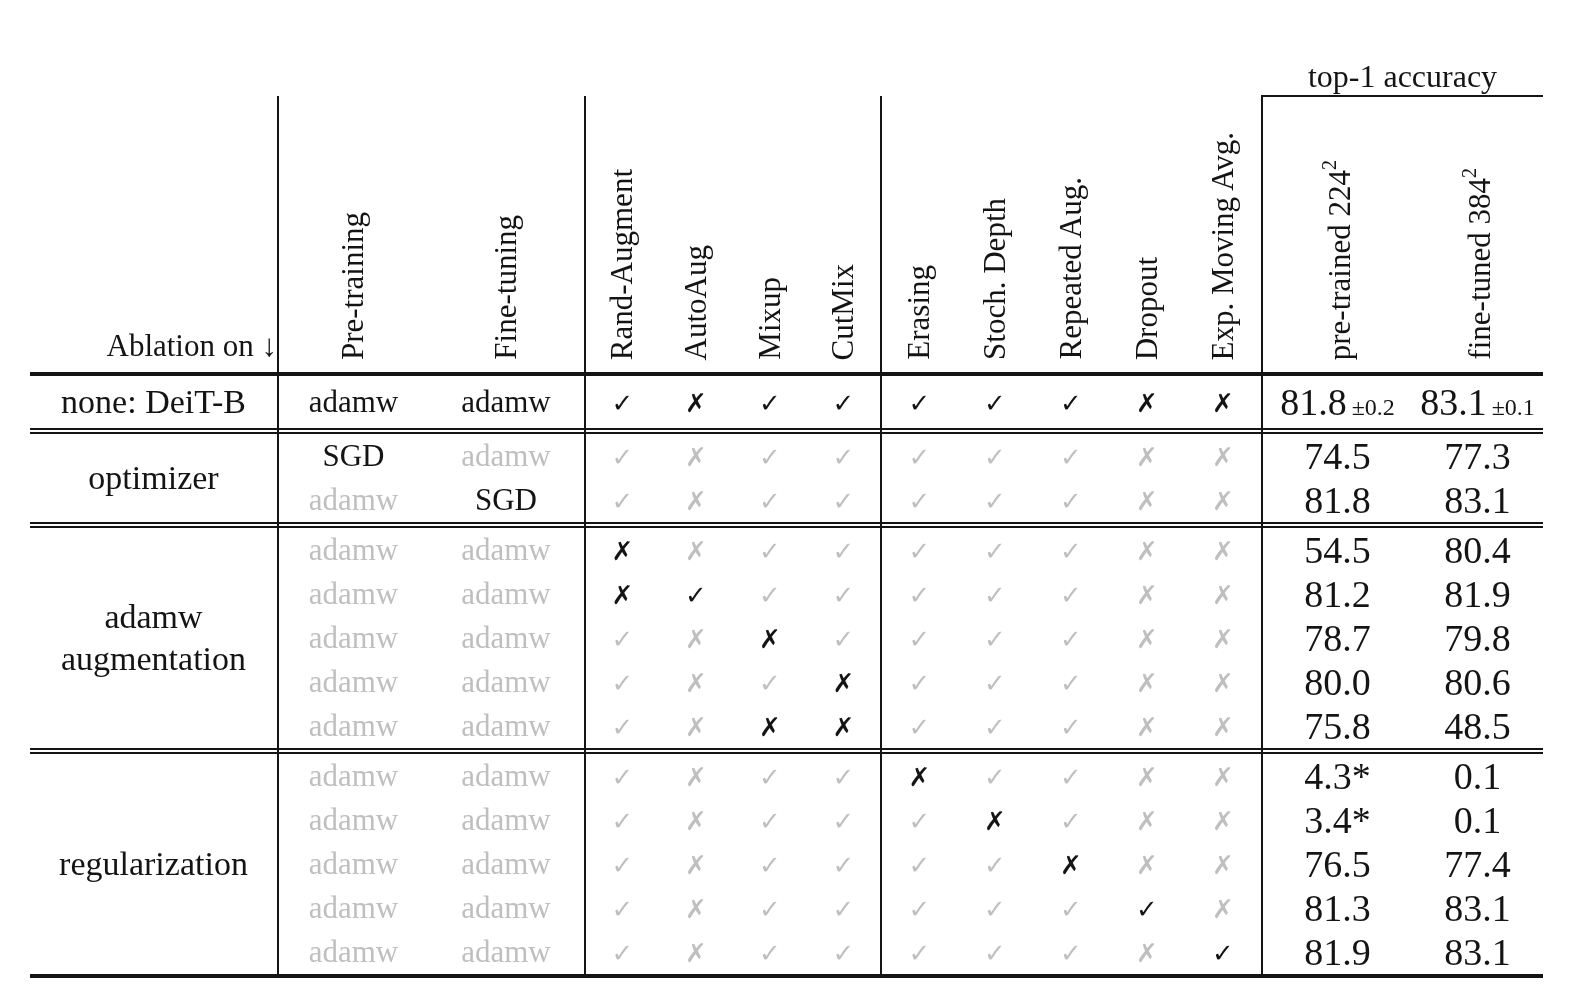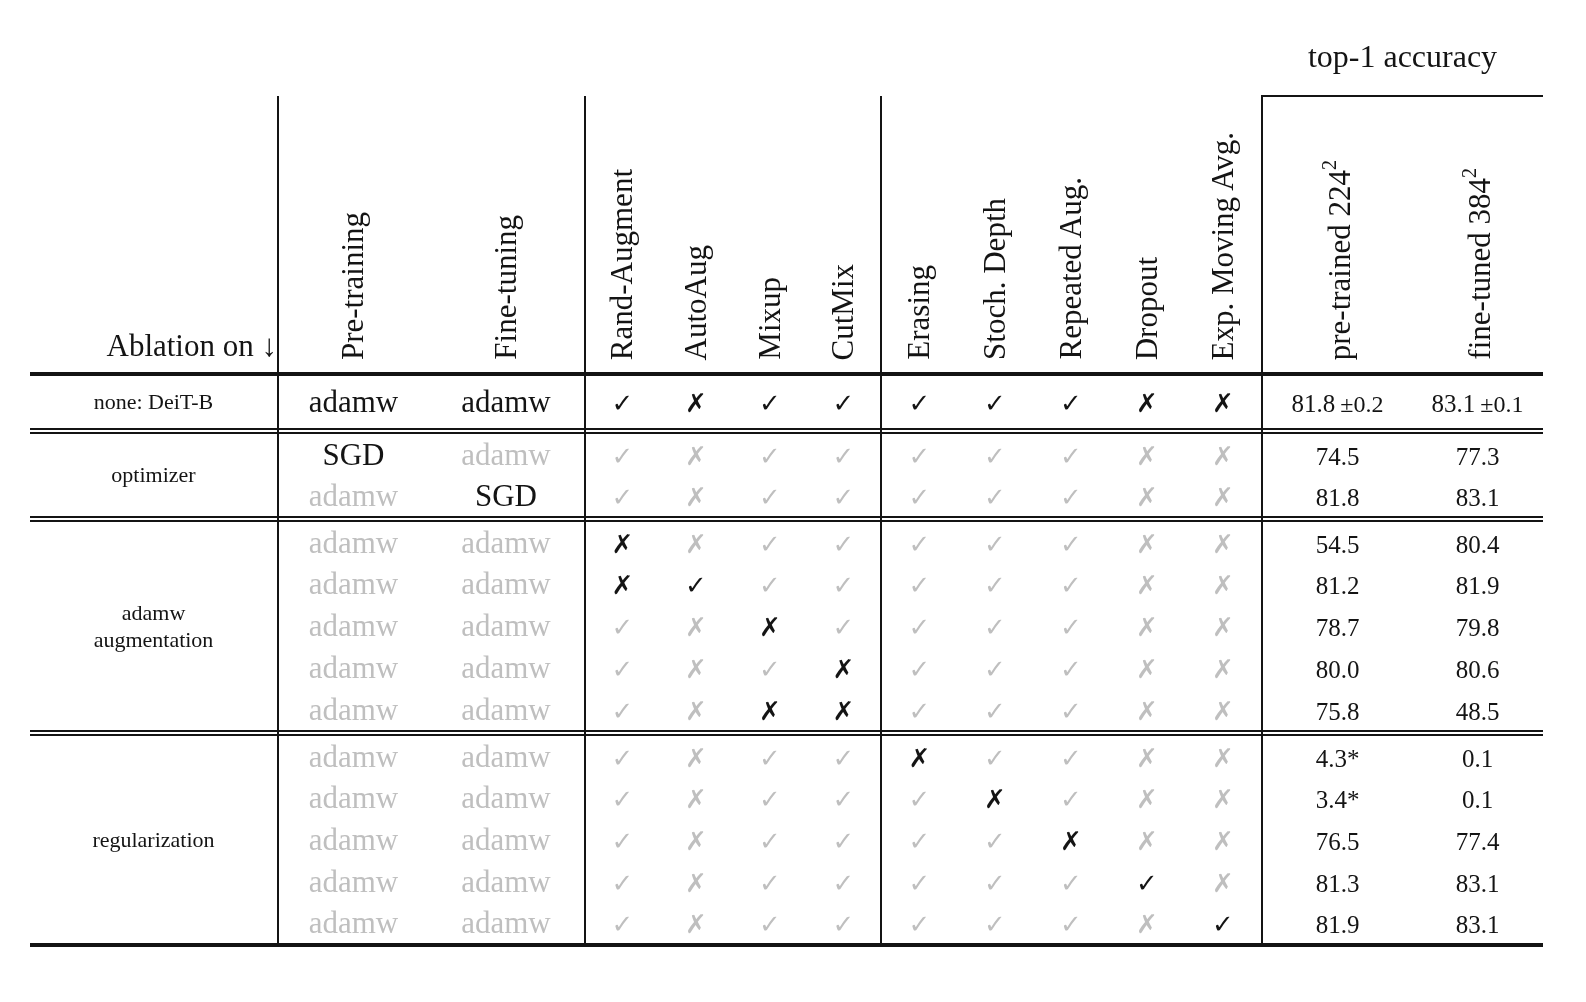--- a/index.html
+++ b/index.html
@@ -20,21 +20,21 @@
 
   
   .vr { border-right:2px solid #141414; }
 
   
   tr.accgroup-row { height:92px; }
   tr.accgroup-row td { vertical-align:bottom; }
   td.accgroup {
     border-bottom:2px solid #141414;
     font-size:32px;
-    padding-bottom:20px;
+    padding-bottom:0;
   }
 
   
   tr.colhead { height:278px; }
   tr.colhead th {
     vertical-align:bottom;
     border-bottom:4px solid #141414;
     padding-bottom:8px;
   }
   th.ablhead {
@@ -53,32 +53,32 @@
   }
   .rot sup { font-size:20px; }
 
   
   tr.r      { height:42px; }
   tr.r-none { height:55px; }
   tbody td  { font-size:31px; }
 
   .muted { color:#bfbfbf; }
 
-  td.c-label { font-size:22px; }
+  td.c-label { font-size:34px; }
   .lab-line  { line-height:1.25; }
 
   .mark {
     font-family:"DejaVu Sans", sans-serif;
     font-size:26px;
     font-weight:bold;
     color:#141414;
   }
   .mark.muted { font-weight:normal; color:#bfbfbf; }
 
-  .acc-val { font-size:25px; }
+  .acc-val { font-size:38px; }
   .pm { font-size:24px; margin-left:5px; }
 
   
   tr.sep td {
     height:4px;
     padding:0;
     border-top:2px solid #141414;
     border-bottom:2px solid #141414;
   }
 </style>

